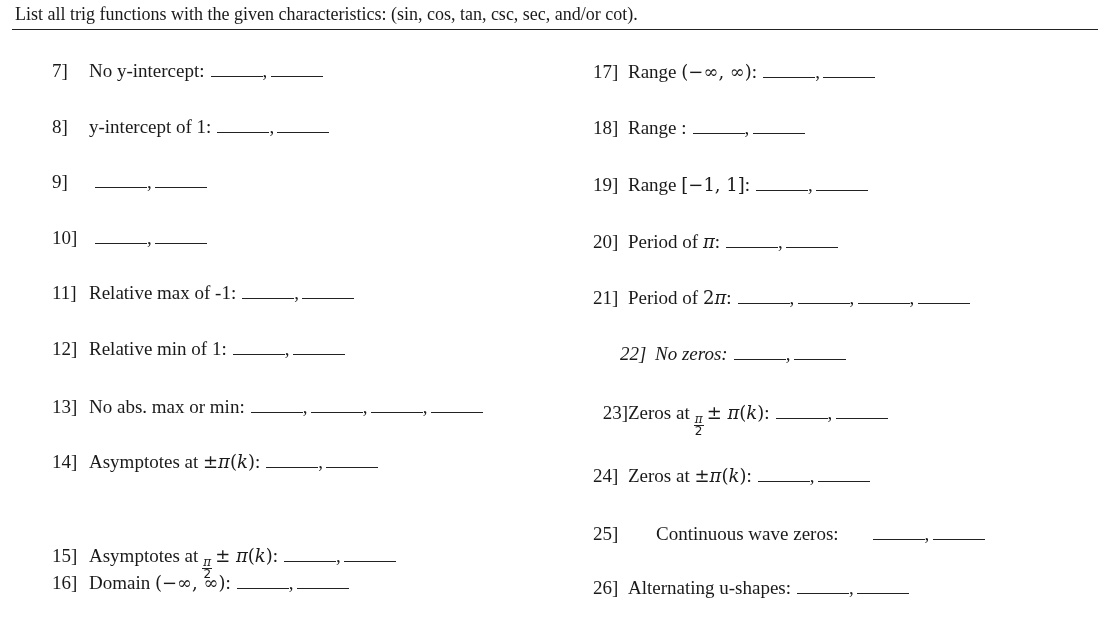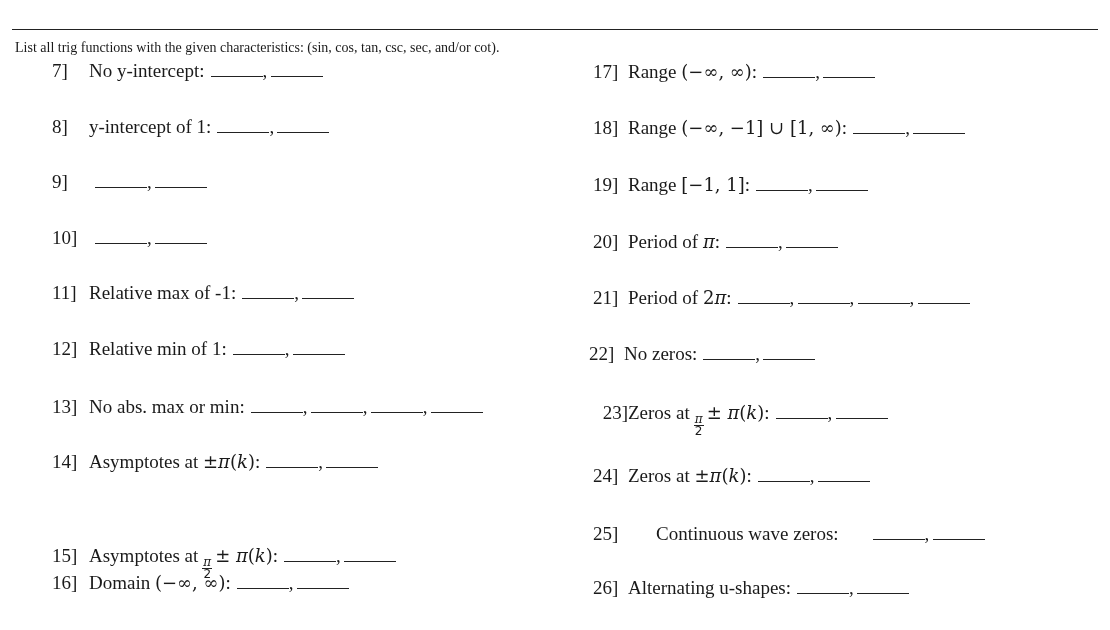--- a/index.html
+++ b/index.html
@@ -1,18 +1,18 @@
 <!DOCTYPE html>
 <html><head>
 <meta charset="utf-8">
 <style>
   html, body { margin:0; padding:0; background:#ffffff; }
   body { width:1110px; height:630px; position:relative; overflow:hidden;
          font-family:"Liberation Serif", "DejaVu Serif", serif; color:#1a1a1a; }
-  .title { position:absolute; left:15px; top:4px; font-size:14px; white-space:nowrap;margin-top:36px; }
+  .title { position:absolute; left:15px; top:4px; font-size:18px; white-space:nowrap; }
   .rule { position:absolute; left:12px; top:29px; width:1086px; height:0; border-top:1.5px solid #222; }
   .item { position:absolute; font-size:19px; white-space:nowrap; display:flex; align-items:baseline; }
   .num { display:inline-block; }
   .lbl { display:inline-block; }
   .math { font-family:"DejaVu Serif", serif; font-size:18px; }
   .it { font-style:italic; }
   .blanks { display:inline-flex; align-items:baseline; margin-left:6px; }
   .blank { display:inline-block; width:52px; height:18px; border-bottom:1.2px solid #222; }
   .comma { display:inline-block; width:8px; text-align:left; }
   .frac { display:inline-flex; flex-direction:column; align-items:center; font-size:12px; line-height:11px; vertical-align:middle; margin:0 3px 0 4px; position:relative; top:4px; }
@@ -114,21 +114,21 @@
     <div class="item" style="left: 52px; top: 570px;"><span class="num" style="min-width: 37px;">16]</span><span class="lbl">Domain </span>&nbsp;<span class="math">(−∞, ∞)</span><span class="lbl">:</span><span class="blanks">
         <span class="blank"></span>
         <span class="comma">,</span>
         <span class="blank"></span>
       </span></div>
     <div class="item" style="left: 593px; top: 59px;"><span class="num" style="min-width: 35px;">17]</span><span class="lbl">Range </span>&nbsp;<span class="math">(−∞, ∞)</span><span class="lbl">:</span><span class="blanks">
         <span class="blank"></span>
         <span class="comma">,</span>
         <span class="blank"></span>
       </span></div>
-    <div class="item" style="left: 593px; top: 115px;"><span class="num" style="min-width: 35px;">18]</span><span class="lbl">Range </span>&nbsp;<span class="math">(−∞, −1] ∪ [1, ∞)</span><span class="lbl">:</span><span class="blanks">
+    <div class="item" style="left: 593px; top: 115px;"><span class="num" style="min-width: 35px;">18]</span><span class="lbl">Range </span>&nbsp;<span class="lbl">:</span><span class="blanks">
         <span class="blank"></span>
         <span class="comma">,</span>
         <span class="blank"></span>
       </span></div>
     <div class="item" style="left: 593px; top: 172px;"><span class="num" style="min-width: 35px;">19]</span><span class="lbl">Range </span>&nbsp;<span class="math">[−1, 1]</span><span class="lbl">:</span><span class="blanks">
         <span class="blank"></span>
         <span class="comma">,</span>
         <span class="blank"></span>
       </span></div>
     <div class="item" style="left: 593px; top: 229px;"><span class="num" style="min-width: 35px;">20]</span><span class="lbl">Period of </span>&nbsp;<span class="math"><span class="it">π</span></span><span class="lbl">:</span><span class="blanks">
@@ -138,21 +138,21 @@
       </span></div>
     <div class="item" style="left: 593px; top: 285px;"><span class="num" style="min-width: 35px;">21]</span><span class="lbl">Period of </span>&nbsp;<span class="math">2<span class="it">π</span></span><span class="lbl">:</span><span class="blanks">
         <span class="blank"></span>
         <span class="comma">,</span>
         <span class="blank"></span>
         <span class="comma">,</span>
         <span class="blank"></span>
         <span class="comma">,</span>
         <span class="blank"></span>
       </span></div>
-    <div class="item" style="left: 589px; top: 341px;">
+    <div class="item" style="left: 620px; top: 341px; font-style: italic;">
       <span class="num" style="min-width: 35px;">22]</span>
       <span class="lbl">No zeros:</span>
       <span class="blanks">
         <span class="blank"></span>
         <span class="comma">,</span>
         <span class="blank"></span>
       </span>
     </div>
     <div class="item" style="left: 593px; top: 400px;">
       <span class="num" style="min-width: 35px; text-align: right;">23]</span>

